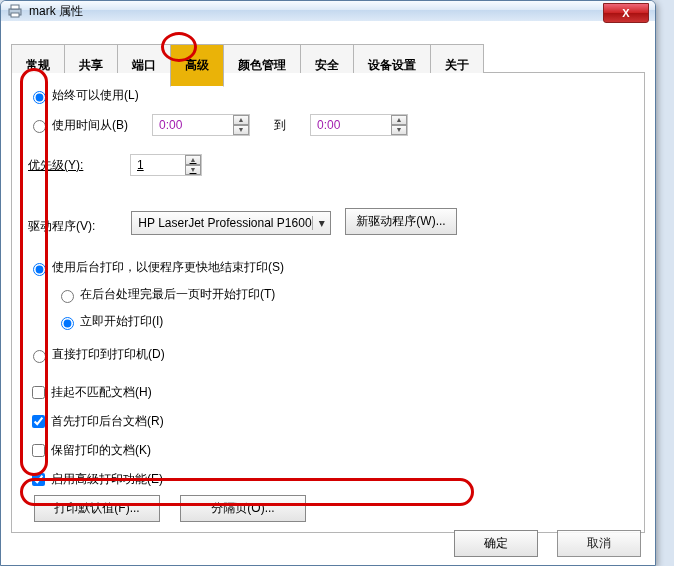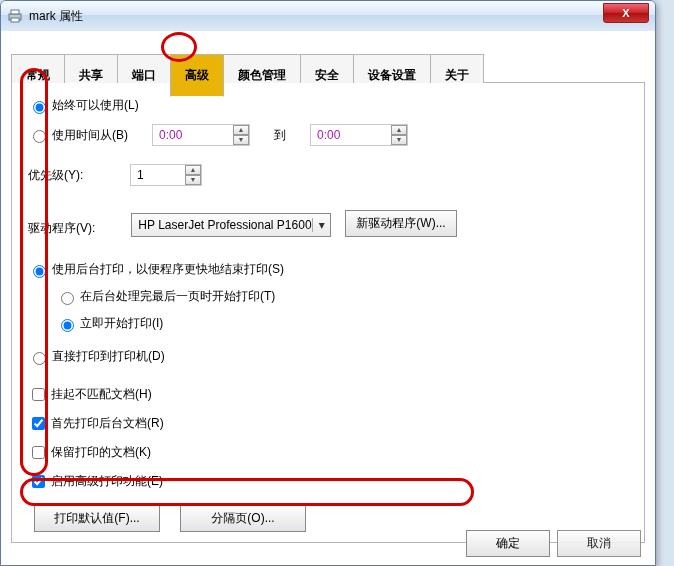--- a/index.html
+++ b/index.html
@@ -1,18 +1,18 @@
 <!DOCTYPE html>
 <html><head>
 <meta charset="utf-8">
 <style>
   * { box-sizing: border-box; font-family: "Microsoft YaHei", "SimSun", Tahoma, sans-serif; font-size: 12px; }
   body { margin: 0; background: #d9e4f1; width: 674px; height: 566px; position: relative; overflow: hidden; }
   .window { position: absolute; top: 0; left: 0; width: 656px; height: 566px; background: #fff; border: 1px solid #5a7ca0; border-radius: 6px 6px 0 0; box-shadow: 2px 2px 6px rgba(0,0,0,0.3); }
-  .titlebar { height: 30px; background: linear-gradient(to bottom, #f7fbff 0%, #dce9f7 45%, #c5d9ef 46%, #dde9f7 100%); border-radius: 5px 5px 0 0; display: flex; align-items: center; padding: 0 6px; position: relative; }
+  .titlebar { height: 20px; background: linear-gradient(to bottom, #f7fbff 0%, #dce9f7 45%, #c5d9ef 46%, #dde9f7 100%); border-radius: 5px 5px 0 0; display: flex; align-items: center; padding: 0 6px; position: relative; }
   .titlebar .icon { width: 16px; height: 16px; margin-right: 6px; }
   .titlebar .title { color: #000; }
   .closebtn { position: absolute; right: 6px; top: 2px; width: 46px; height: 20px; background: linear-gradient(to bottom, #e67, #c22 50%, #a11 51%, #c33); border: 1px solid #8a1f1f; border-radius: 0 0 3px 3px; color: #fff; text-align: center; line-height: 18px; font-weight: bold; font-size: 11px; }
   .client { padding: 8px 10px 10px 10px; }
   .tabs { display: flex; border-bottom: 1px solid #b5b5b5; margin-bottom: 0; position: relative; }
   .tab { padding: 12px 14px; border: 1px solid #b5b5b5; border-bottom: none; background: #f5f5f5; margin-right: -1px; position: relative; top: 15px; cursor: default; font-weight: bold; }
   .tab.active { background: #eab308; border-bottom: 1px solid #fff; z-index: 2; }
   .tabcontent { border: 1px solid #b5b5b5; border-top: none; padding: 14px 16px 54px 16px; height: 460px; position: relative; background: #fff; }
   .radio-row, .check-row { display: flex; align-items: center; margin-bottom: 10px; }
   .radio-row input, .check-row input { margin-right: 6px; }
@@ -23,21 +23,21 @@
   .spinner { display: flex; flex-direction: column; width: 16px; }
   .spinner div { height: 10px; border: 1px solid #9a9a9a; background: linear-gradient(#fafafa,#e2e2e2); font-size: 7px; text-align: center; line-height: 7px; color: #555; }
   .num-input { display: flex; align-items: center; border: 1px solid #c9c9c9; width: 72px; height: 22px; background: #fff; }
   .num-input span { flex: 1; padding-left: 6px; }
   .select { display: flex; align-items: center; border: 1px solid #888; width: 200px; height: 24px; background: linear-gradient(#fdfdfd,#eaeaea); }
   .select span { flex: 1; padding-left: 6px; overflow: hidden; white-space: nowrap; }
   .select .dd { width: 18px; text-align: center; border-left: 1px solid #aaa; color: #333; }
   .btn { border: 1px solid #888; background: linear-gradient(#fdfdfd,#e4e4e4); padding: 4px 10px; min-width: 100px; text-align: center; cursor: default; }
   .btnrow { position: absolute; left: 22px; bottom: 10px; display: flex; gap: 20px; }
   .btnrow .btn { min-width: 126px; }
-  .footer { position: absolute; bottom: 8px; right: 14px; display: flex; gap: 0; }
+  .footer { position: absolute; bottom: 8px; right: 14px; display: flex; gap: 12px; }
   .footer .btn { min-width: 84px; }
   .indent { margin-left: 28px; }
   .annot-circle { position: absolute; border: 3px solid #d40000; border-radius: 50%; pointer-events: none; z-index: 50; }
   .annot-pill { position: absolute; border: 3px solid #d40000; border-radius: 20px; pointer-events: none; z-index: 50; }
 </style>
 </head>
 <body>
 
 <div class="window">
   <div class="titlebar">
@@ -82,21 +82,21 @@
         <span style="margin:0 24px;">到</span>
         <div class="time-input">
           <span>0:00</span>
           <div class="spinner">
               <div>▲</div>
               <div>▼</div>
             </div>
         </div>
       </div>
 
-      <div class="row" style="margin-bottom:24px;">
+      <div class="row" style="margin-bottom:32px;text-decoration:underline;">
         <span class="label">优先级(Y):</span>
         <div class="num-input" style="margin-left:24px;">
           <span>1</span>
           <div class="spinner">
               <div>▲</div>
               <div>▼</div>
             </div>
         </div>
       </div>
 

